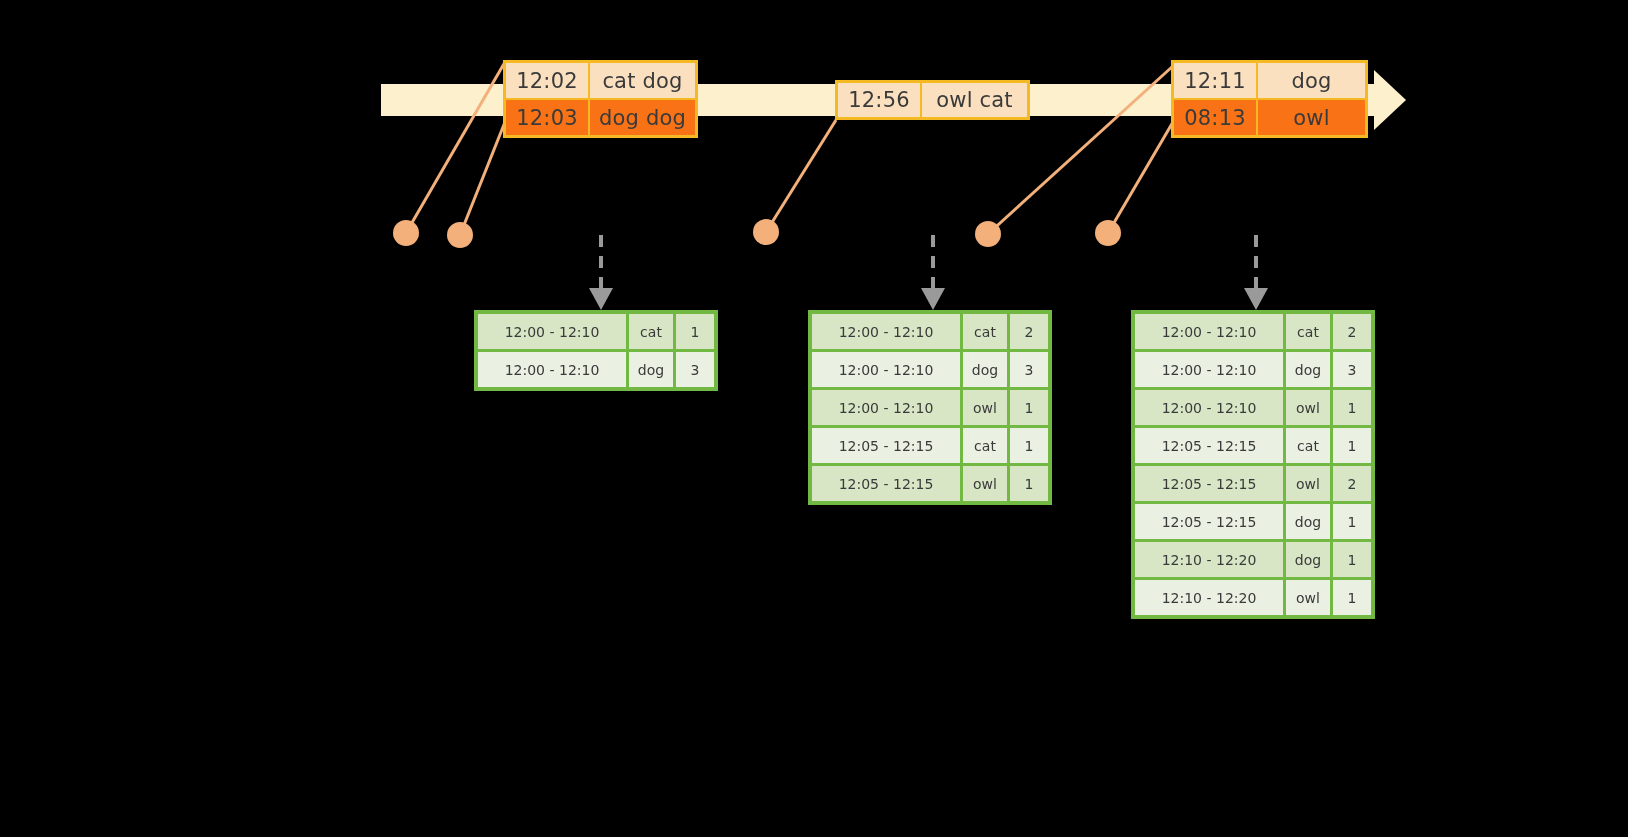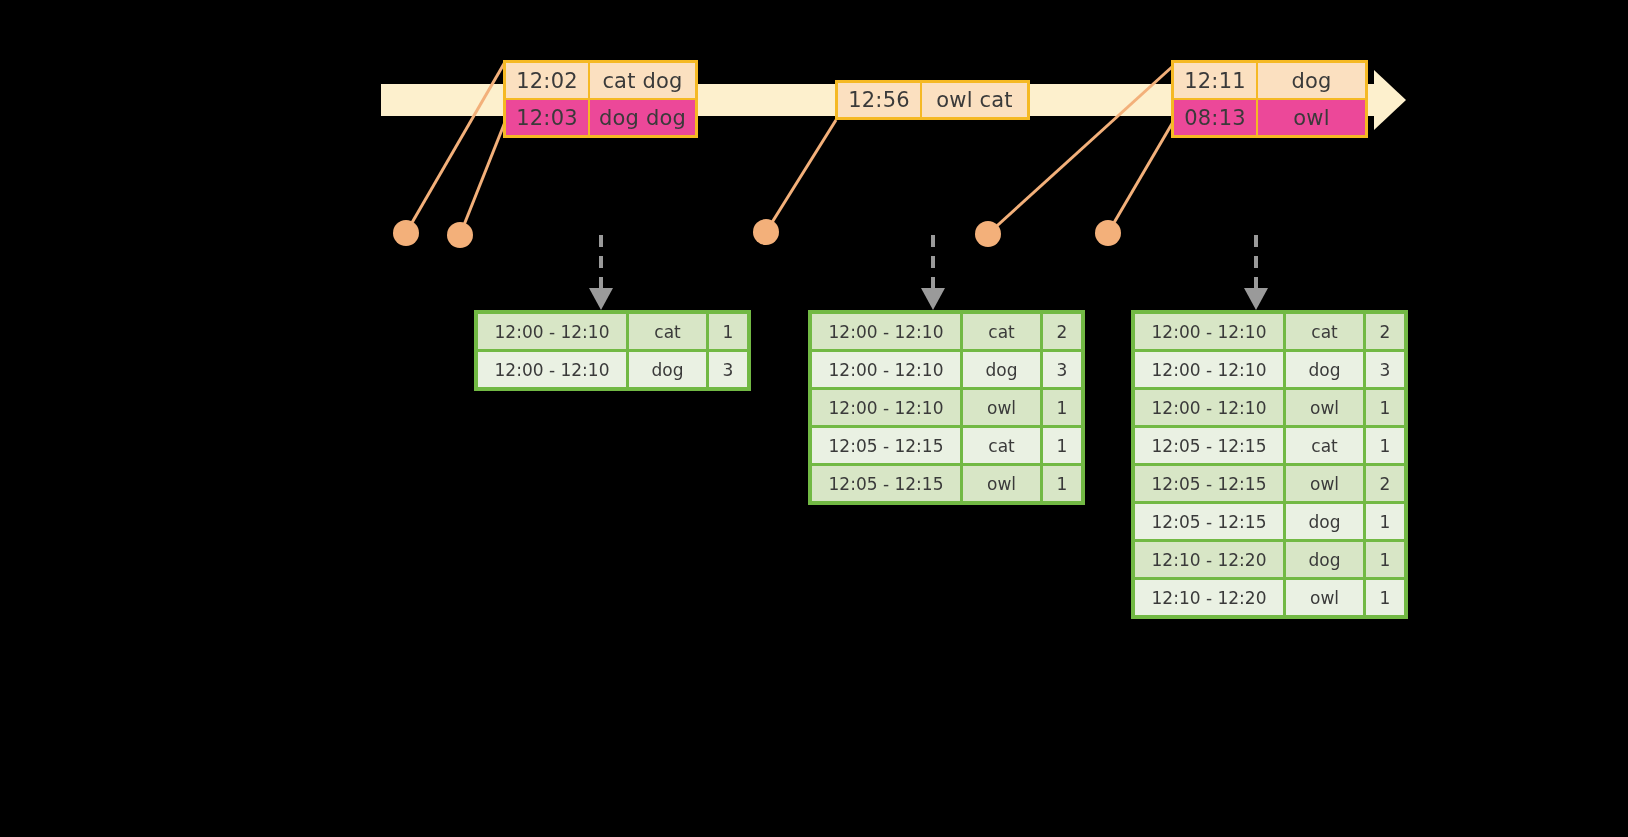--- a/index.html
+++ b/index.html
@@ -47,21 +47,21 @@
     background: #fdf0d8;
   }
   .event-row {
     display: flex;
     flex: 1 1 auto;
   }
   .event-row + .event-row {
     border-top: 2px solid #f5b924;
   }
   .event-row.shade-a .ev-cell { background: #fbe0c0; }
-  .event-row.shade-b .ev-cell { background: #ec4899; }
+  .event-row.shade-b .ev-cell { background: #f97316; }
   .ev-cell {
     display: flex;
     align-items: center;
     justify-content: center;
     color: #3a3a3a;
     font-size: 21px;
     letter-spacing: .2px;
     box-sizing: border-box;
   }
   .ev-time {
@@ -84,27 +84,27 @@
   .res-row {
     display: flex;
     gap: 3px;
     height: 35px;
   }
   .res-cell {
     display: flex;
     align-items: center;
     justify-content: center;
     color: #3a3a3a;
-    font-size: 17px;
+    font-size: 14px;
     box-sizing: border-box;
   }
   .res-row.shade-a .res-cell { background: #d8e6c6; }
   .res-row.shade-b .res-cell { background: #eaf1e3; }
   .res-window { width: 148px; }
-  .res-word   { width: 77px; }
+  .res-word   { width: 44px; }
   .res-count  { width: 38px; }
 
   
   .dot {
     position: absolute;
     width: 26px;
     height: 26px;
     border-radius: 50%;
     background: #f3b07a;
   }

